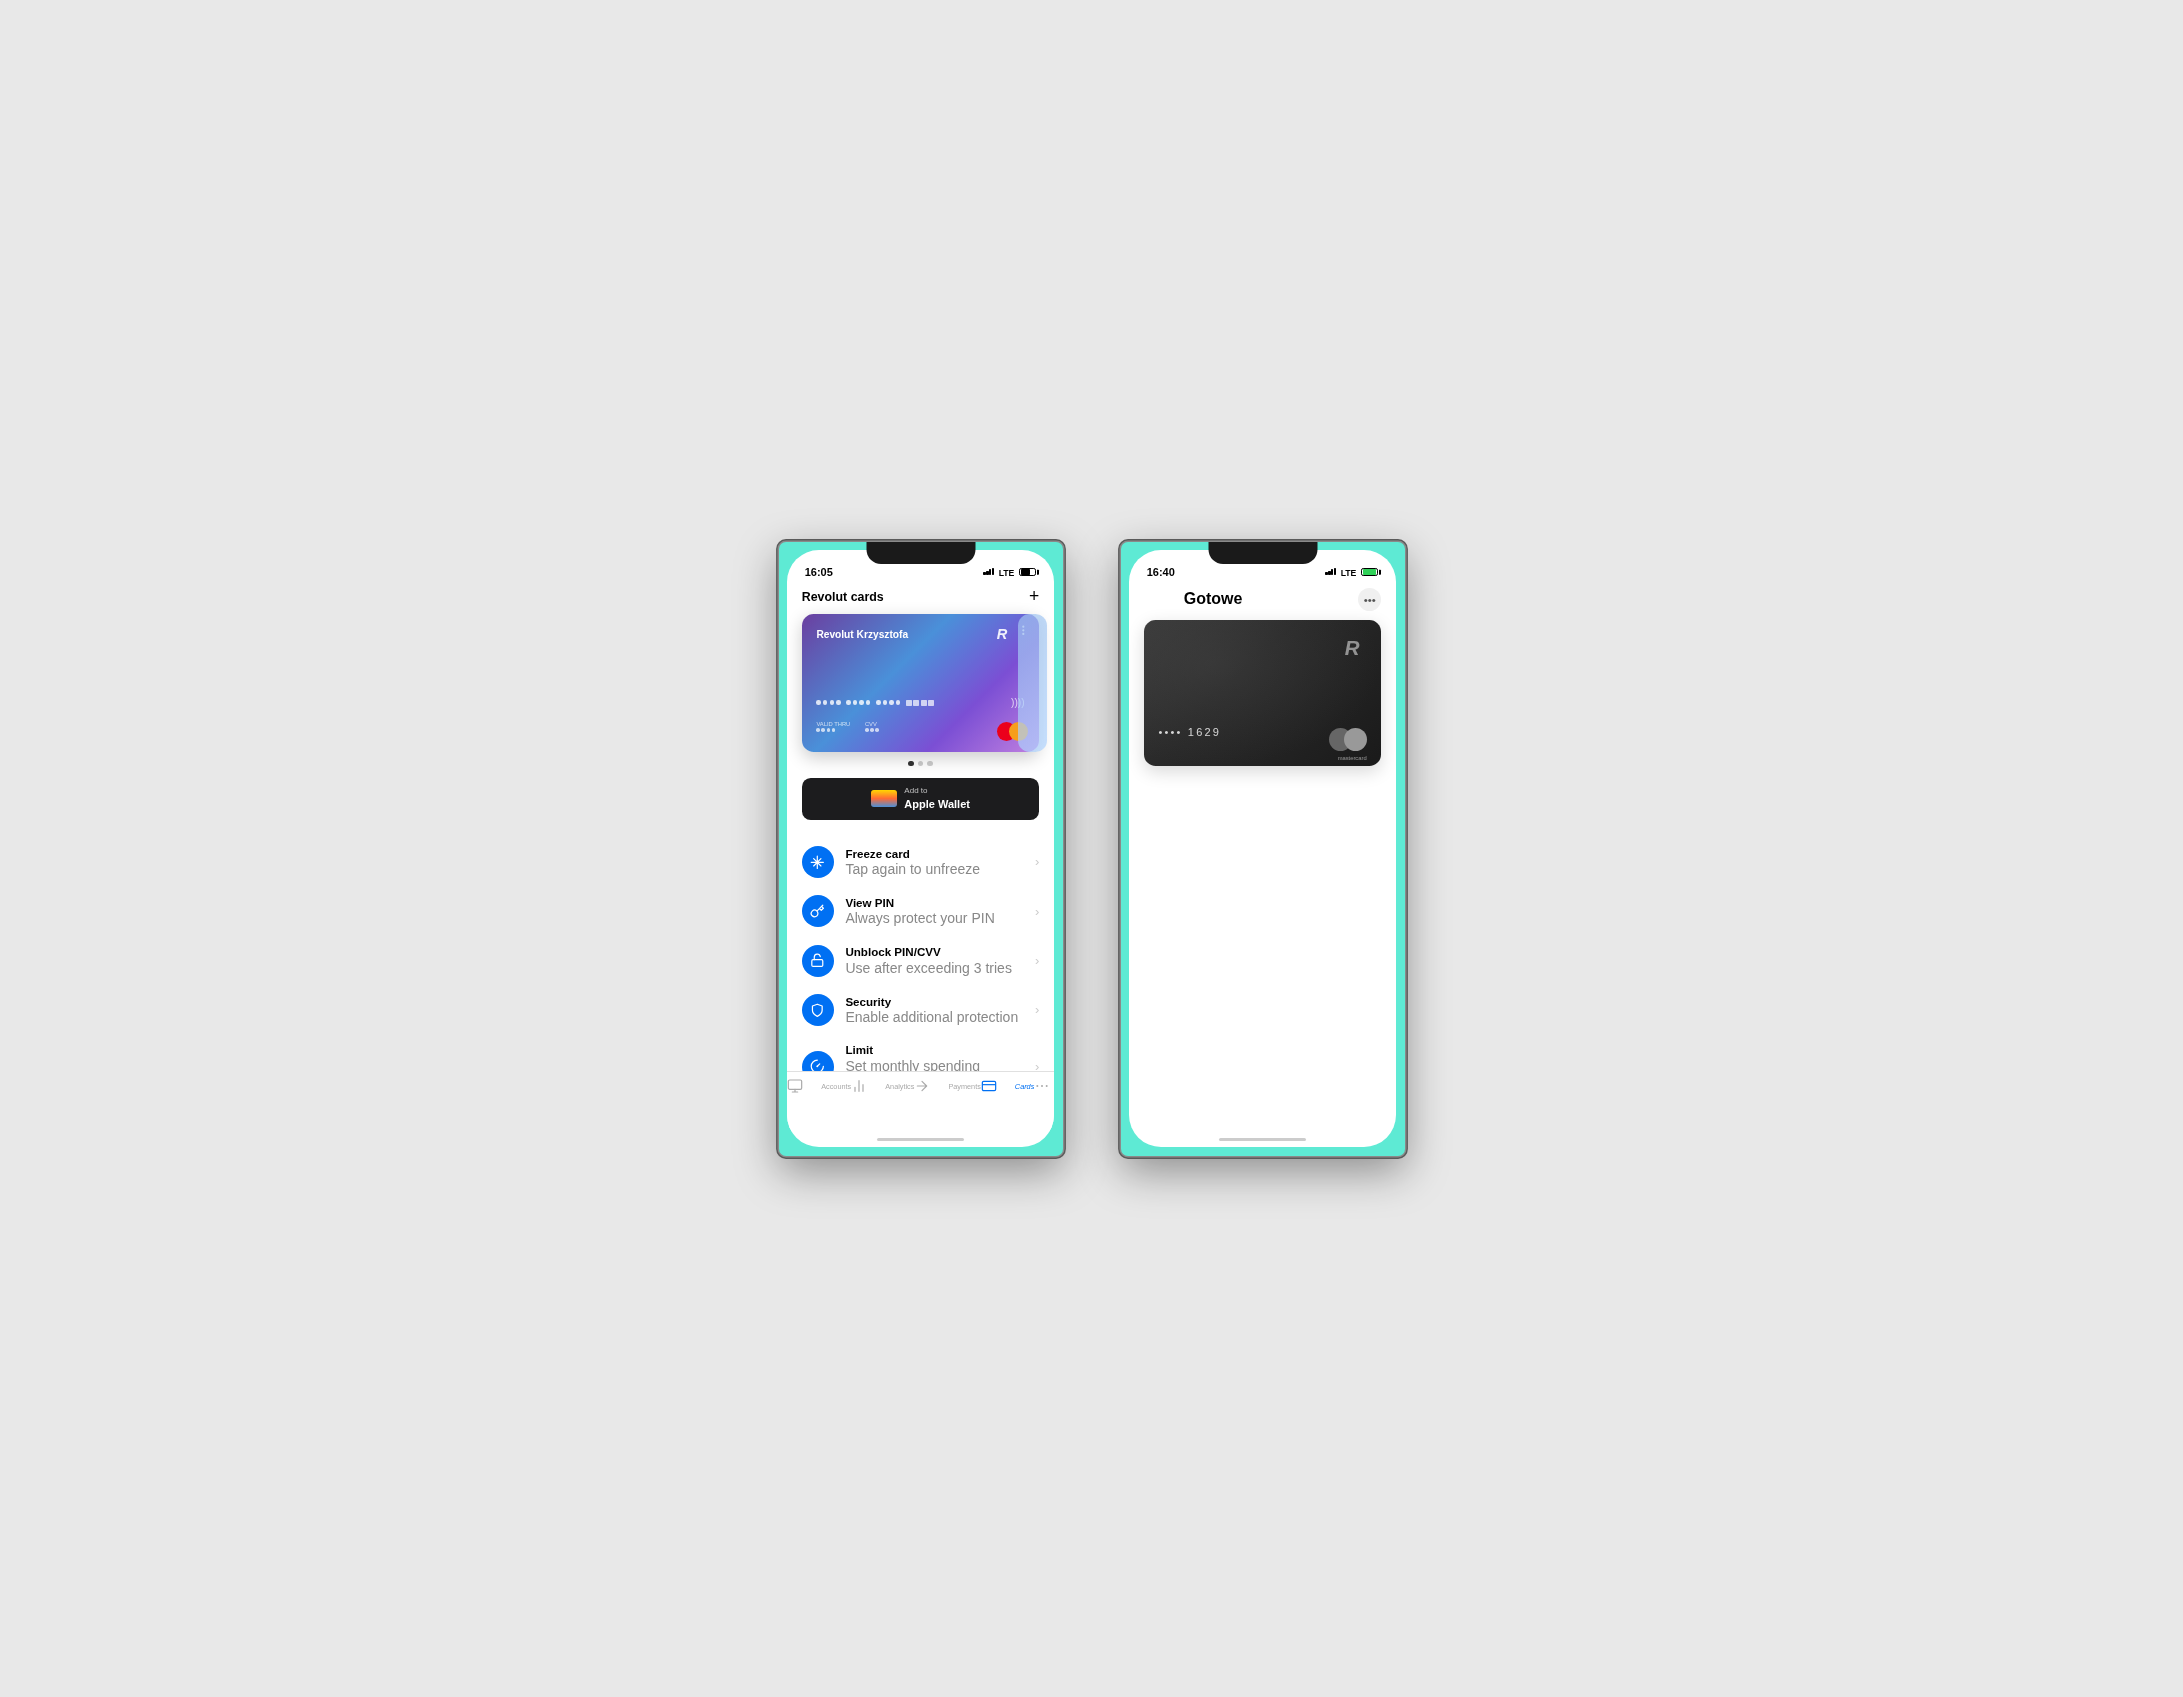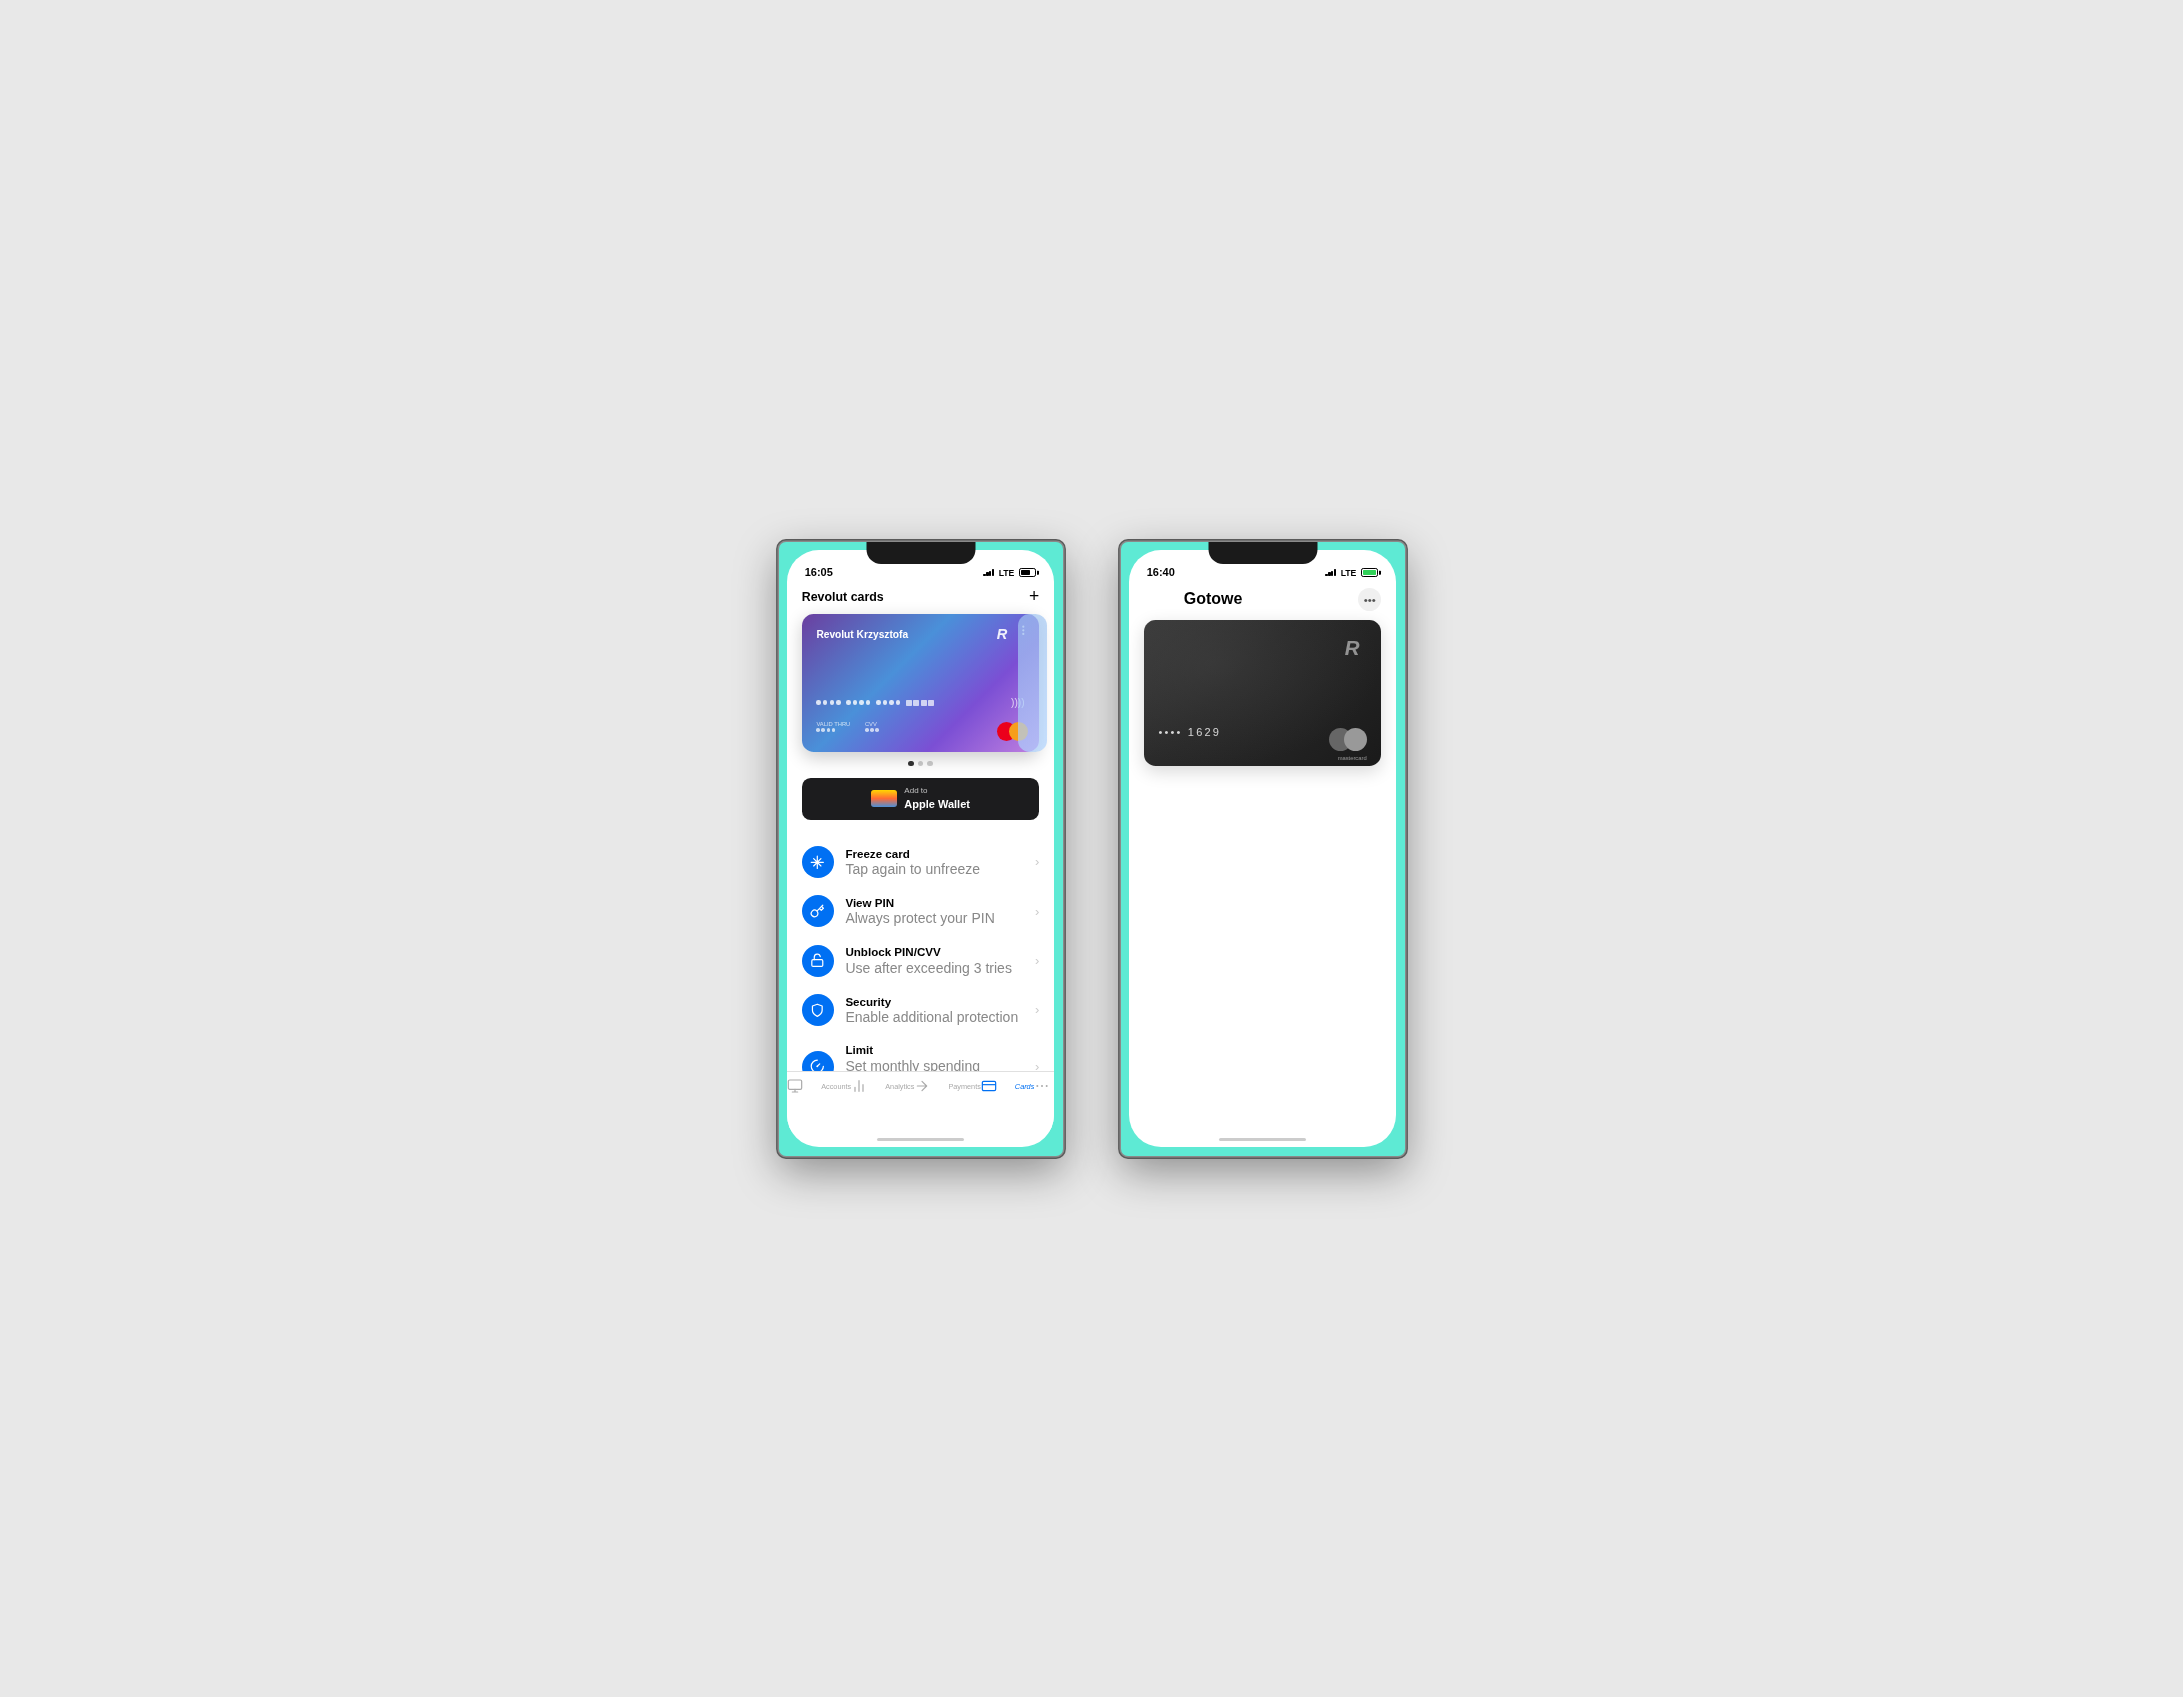--- a/index.html
+++ b/index.html
@@ -67,21 +67,21 @@
     }
 
     .status-time {
       font-size: 11px;
       font-weight: 600;
       color: #000;
     }
 
     .status-icons {
       display: flex;
-      align-items: center;
+      align-items: flex-start;
       gap: 2.9px;
     }
 
     .signal-bars {
       display: flex;
       align-items: flex-end;
       gap: 0.7px;
     }
 
     .signal-bar {

